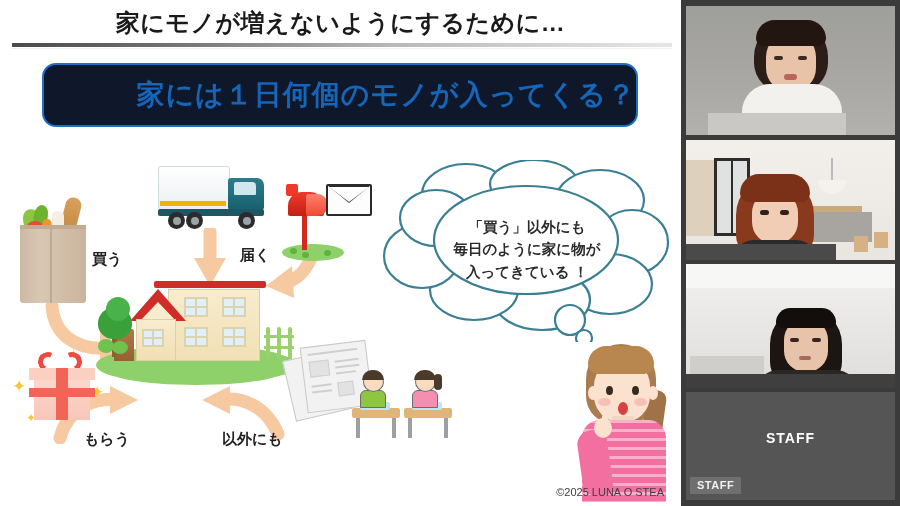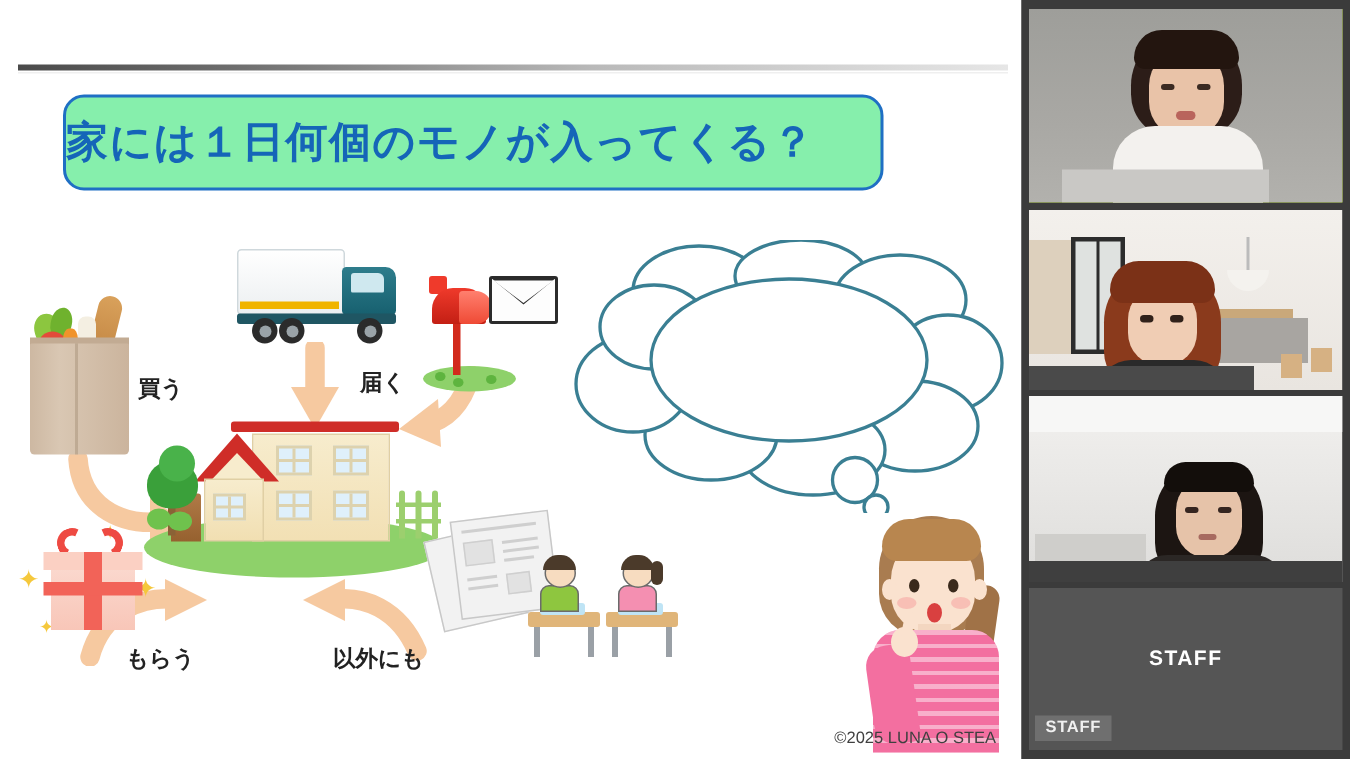--- a/index.html
+++ b/index.html
@@ -31,25 +31,25 @@
     width: 660px; height: 4px;
     background: linear-gradient(to right, #4a4a4a 0%, #6e6e6e 22%, #b9b9b9 58%, #e6e6e6 100%);
   }
   .title-rule2 {
     position: absolute; left: 12px; top: 48px;
     width: 660px; height: 1px; background: #efefef;
   }
 
   .qbox {
     position: absolute; left: 42px; top: 63px;
-    width: 547px; height: 64px;
+    width: 596px; height: 64px;
     border: 2.5px solid #1f6fc4;
     border-radius: 14px;
-    background: #86efac;
-    display: flex; align-items: center; justify-content: flex-start;
+    background: #0f172a;
+    display: flex; align-items: center; justify-content: flex-end;
   }
   .qbox-text {
     font-size: 28px; font-weight: bold; color: #1565b8;
     letter-spacing: 1px; white-space: nowrap;
   }
 
   
   #stage { position: absolute; left: 0; top: 132px; width: 681px; height: 374px; }
 
   .label {
@@ -338,20 +338,21 @@
   .t3-body { position:absolute; left:72px; top:106px; width:98px; height:20px; background:#2b2725; border-radius: 28px 28px 0 0; }
   .t3-bar { position:absolute; left:0; bottom:0; width:209px; height:14px; background:#3f3f3f; }
 </style>
 </head>
 <body>
 
 <div id="app">
 
   <div id="slide">
 
+    <div class="slide-title">家にモノが増えないようにするために…</div>
     <div class="title-rule"></div>
     <div class="title-rule2"></div>
 
     <div class="qbox">
       <span class="qbox-text">家には１日何個のモノが入ってくる？</span>
     </div>
 
     <div id="stage">
 
       <svg class="arrow" style="left:44px; top:170px;" width="86" height="62" viewBox="0 0 86 62">
@@ -502,20 +503,23 @@
             <ellipse cx="236" cy="124" rx="42" ry="30"></ellipse>
             <ellipse cx="168" cy="140" rx="48" ry="30"></ellipse>
             <ellipse cx="100" cy="130" rx="44" ry="30"></ellipse>
             <ellipse cx="48" cy="96" rx="38" ry="32"></ellipse>
             <ellipse cx="62" cy="58" rx="36" ry="28"></ellipse>
             <ellipse cx="152" cy="80" rx="92" ry="54"></ellipse>
           </g>
           <circle cx="196" cy="160" r="15" fill="#ffffff" stroke="#3a7f93" stroke-width="2.2"></circle>
           <circle cx="210" cy="178" r="8" fill="#ffffff" stroke="#3a7f93" stroke-width="2.2"></circle>
         </svg>
+        <div class="bubble-text">「買う」以外にも
+毎日のように家に物が
+入ってきている ！</div>
       </div>
 
       <div class="woman">
         <div class="w-hair-back"></div>
         <div class="w-pony"></div>
         <div class="w-face"></div>
         <div class="w-ear" style="left:16px;"></div>
         <div class="w-ear" style="left:76px;"></div>
         <div class="w-bang"></div>
         <div class="w-eye" style="left:34px;"></div>

